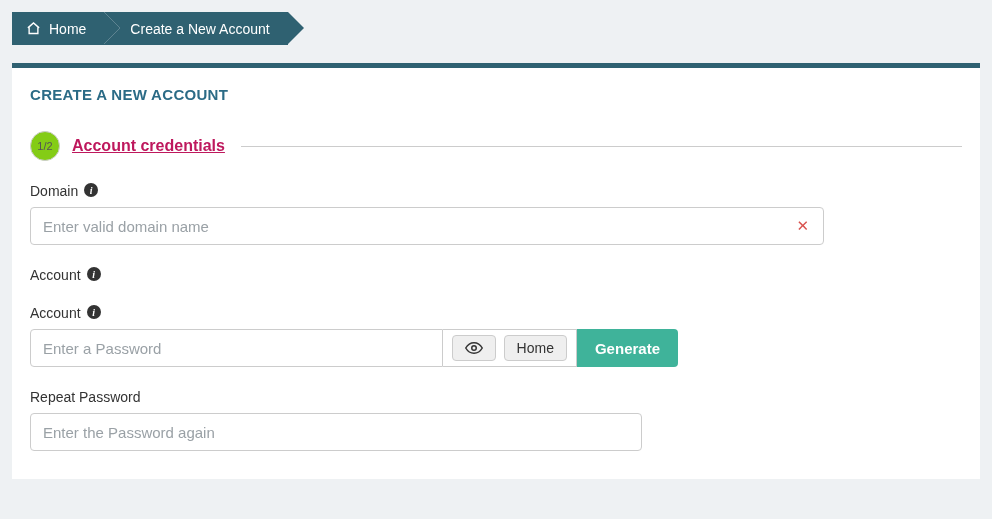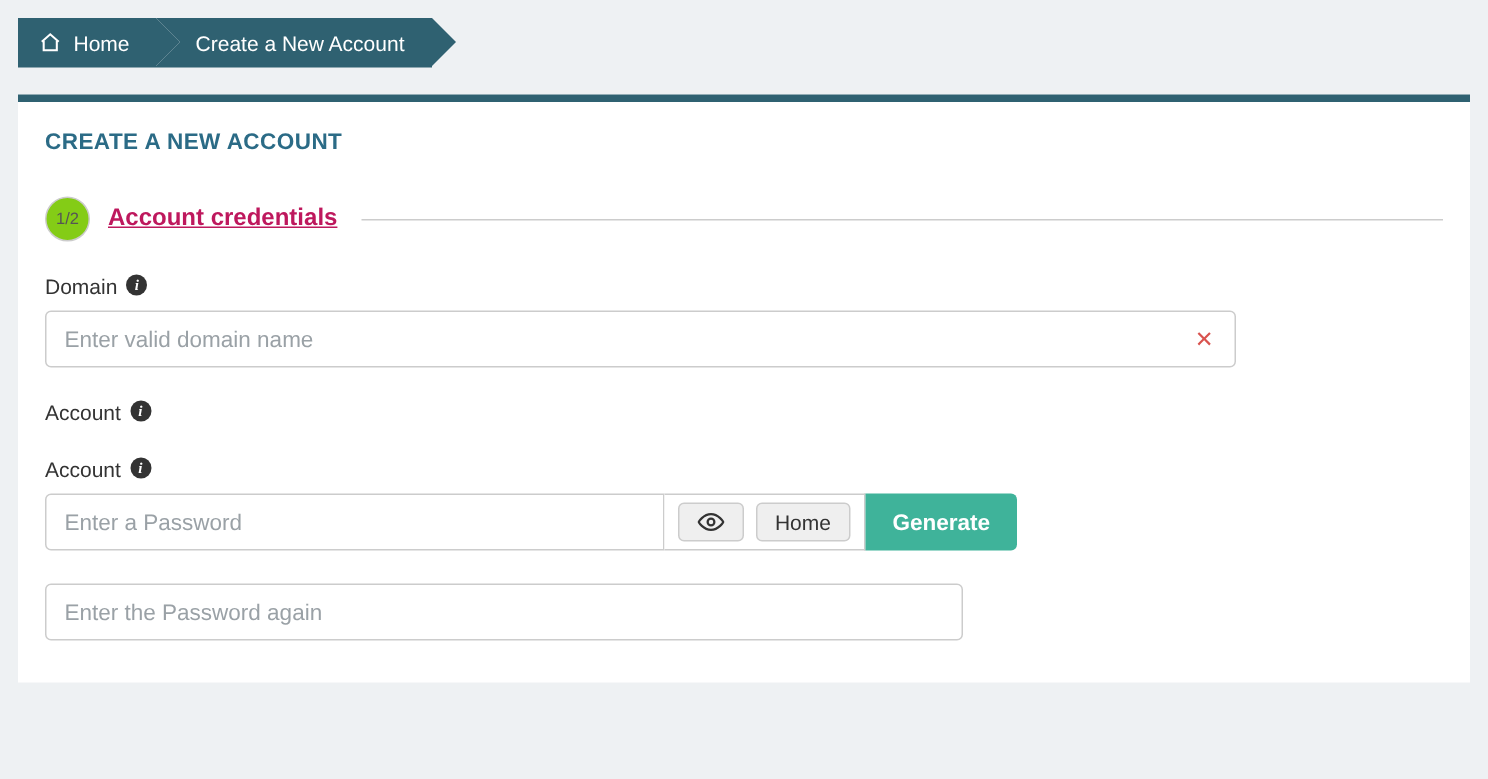--- a/index.html
+++ b/index.html
@@ -258,19 +258,22 @@
             <span>Home</span>
           </button>
         </div>
         <button class="generate-btn">
           <span>Generate</span>
         </button>
       </div>
     </div>
 
     <div class="field" style="margin-bottom:10px;">
+      <label>
+        <span>Repeat Password</span>
+      </label>
       <div class="input narrow">
         <input type="password" placeholder="Enter the Password again" style="">
       </div>
     </div>
 
   </div>
 </div>
 
 </body></html>

